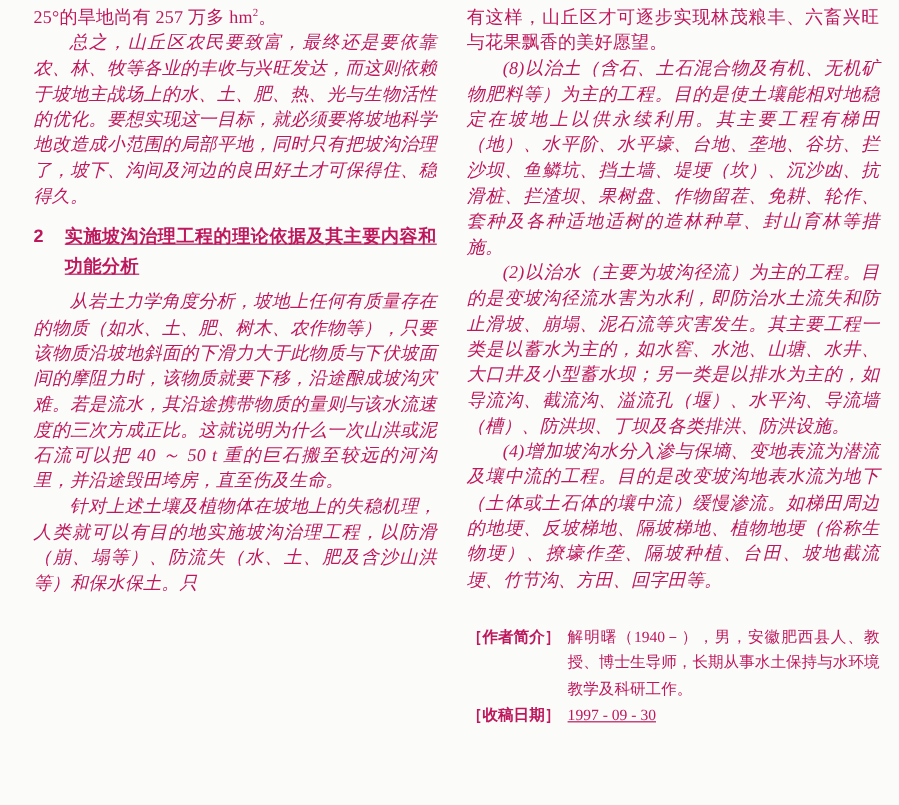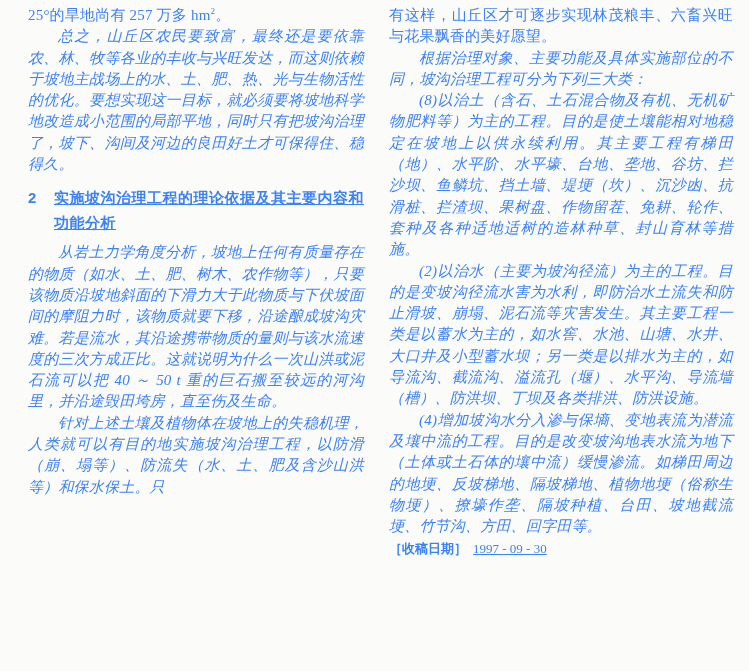--- a/index.html
+++ b/index.html
@@ -3,21 +3,21 @@
 <meta charset="utf-8">
 <style>
   html, body { margin: 0; padding: 0; }
   .page {
     position: relative;
     width: 749px;
     height: 671px;
     background: #fbfbf9;
     overflow: hidden;
     font-family: "Liberation Serif", "DejaVu Serif", serif;
-    color: #3b82f6;
+    color: #be185d;
   }
   .col { position: absolute; top: 5px; }
   .col-left  { left: 28px;  width: 336px; }
   .col-right { left: 389px; width: 344px; }
   .body-par {
     margin: 0;
     font-size: 15px;
     line-height: 21.3px;
     text-align: justify;
     letter-spacing: 0.2px;
@@ -69,28 +69,30 @@
 
     <p class="body-par indent">从岩土力学角度分析，坡地上任何有质量存在的物质（如水、土、肥、树木、农作物等），只要该物质沿坡地斜面的下滑力大于此物质与下伏坡面间的摩阻力时，该物质就要下移，沿途酿成坡沟灾难。若是流水，其沿途携带物质的量则与该水流速度的三次方成正比。这就说明为什么一次山洪或泥石流可以把 40 ～ 50 t 重的巨石搬至较远的河沟里，并沿途毁田垮房，直至伤及生命。</p>
 
 
     <p class="body-par indent">针对上述土壤及植物体在坡地上的失稳机理，人类就可以有目的地实施坡沟治理工程，以防滑（崩、塌等）、防流失（水、土、肥及含沙山洪等）和保水保土。只</p>
   </div>
 
   <div class="col col-right">
     <p class="body-par">有这样，山丘区才可逐步实现林茂粮丰、六畜兴旺与花果飘香的美好愿望。</p>
 
-    <p class="body-par indent">根据治理对象、主要功能及具体实施部位的不同，坡沟治理工程可分为下列三大类：</p>
 
     <p class="body-par indent">(8)以治土（含石、土石混合物及有机、无机矿物肥料等）为主的工程。目的是使土壤能相对地稳定在坡地上以供永续利用。其主要工程有梯田（地）、水平阶、水平壕、台地、垄地、谷坊、拦沙坝、鱼鳞坑、挡土墙、堤埂（坎）、沉沙凼、抗滑桩、拦渣坝、果树盘、作物留茬、免耕、轮作、套种及各种适地适树的造林种草、封山育林等措施。</p>
 
     <p class="body-par indent">(2)以治水（主要为坡沟径流）为主的工程。目的是变坡沟径流水害为水利，即防治水土流失和防止滑坡、崩塌、泥石流等灾害发生。其主要工程一类是以蓄水为主的，如水窖、水池、山塘、水井、大口井及小型蓄水坝；另一类是以排水为主的，如导流沟、截流沟、溢流孔（堰）、水平沟、导流墙（槽）、防洪坝、丁坝及各类排洪、防洪设施。</p>
 
     <p class="body-par indent">(4)增加坡沟水分入渗与保墒、变地表流为潜流及壤中流的工程。目的是改变坡沟地表水流为地下（土体或土石体的壤中流）缓慢渗流。如梯田周边的地埂、反坡梯地、隔坡梯地、植物地埂（俗称生物埂）、撩壕作垄、隔坡种植、台田、坡地截流埂、竹节沟、方田、回字田等。</p>
 
+    <div class="bio">
+      <span class="bio-label">［作者简介］</span><span>解明曙（1940－），男，安徽肥西县人、教授、博士生导师，长期从事水土保持与水环境教学及科研工作。</span>
+    </div>
 
     <div class="bio received">
       <span class="bio-label">［收稿日期］</span><span>1997 - 09 - 30</span>
     </div>
 
   </div>
 
 </div>
 
 </body></html>

